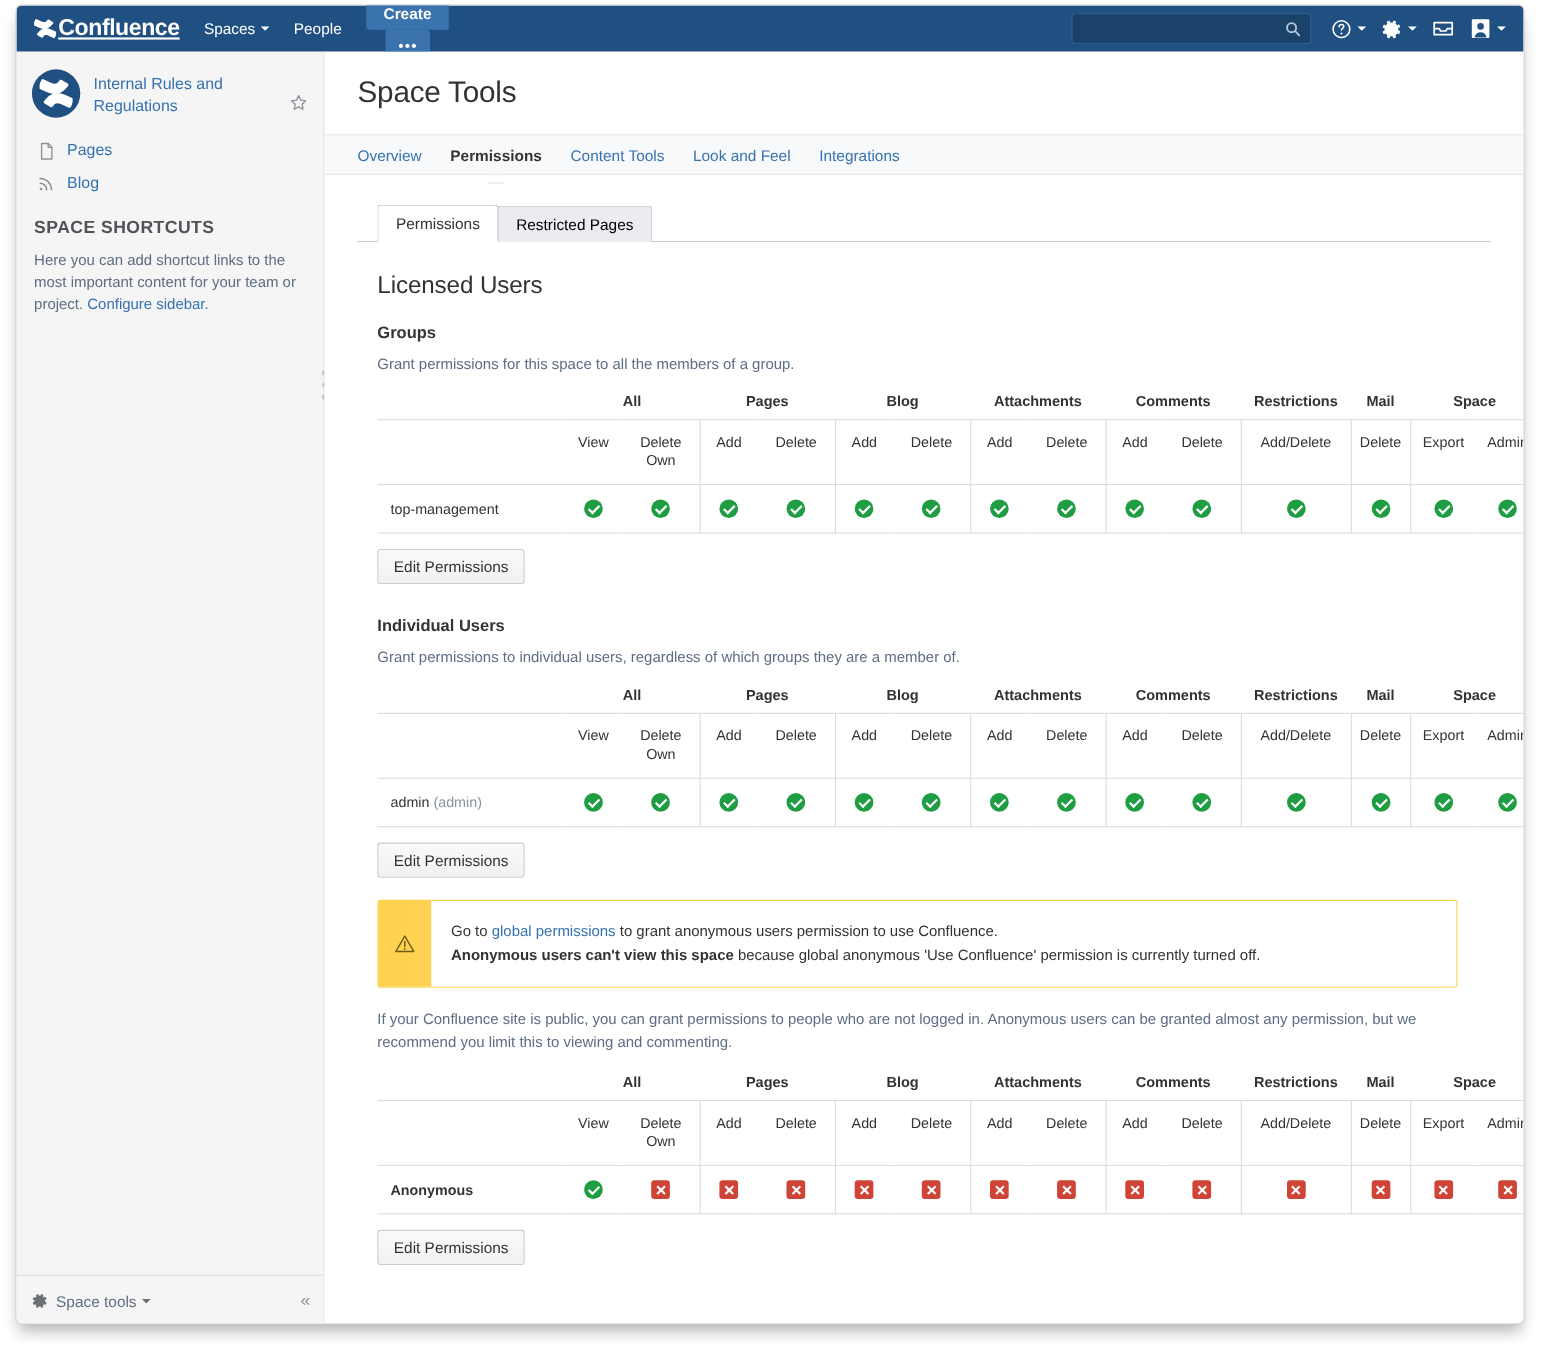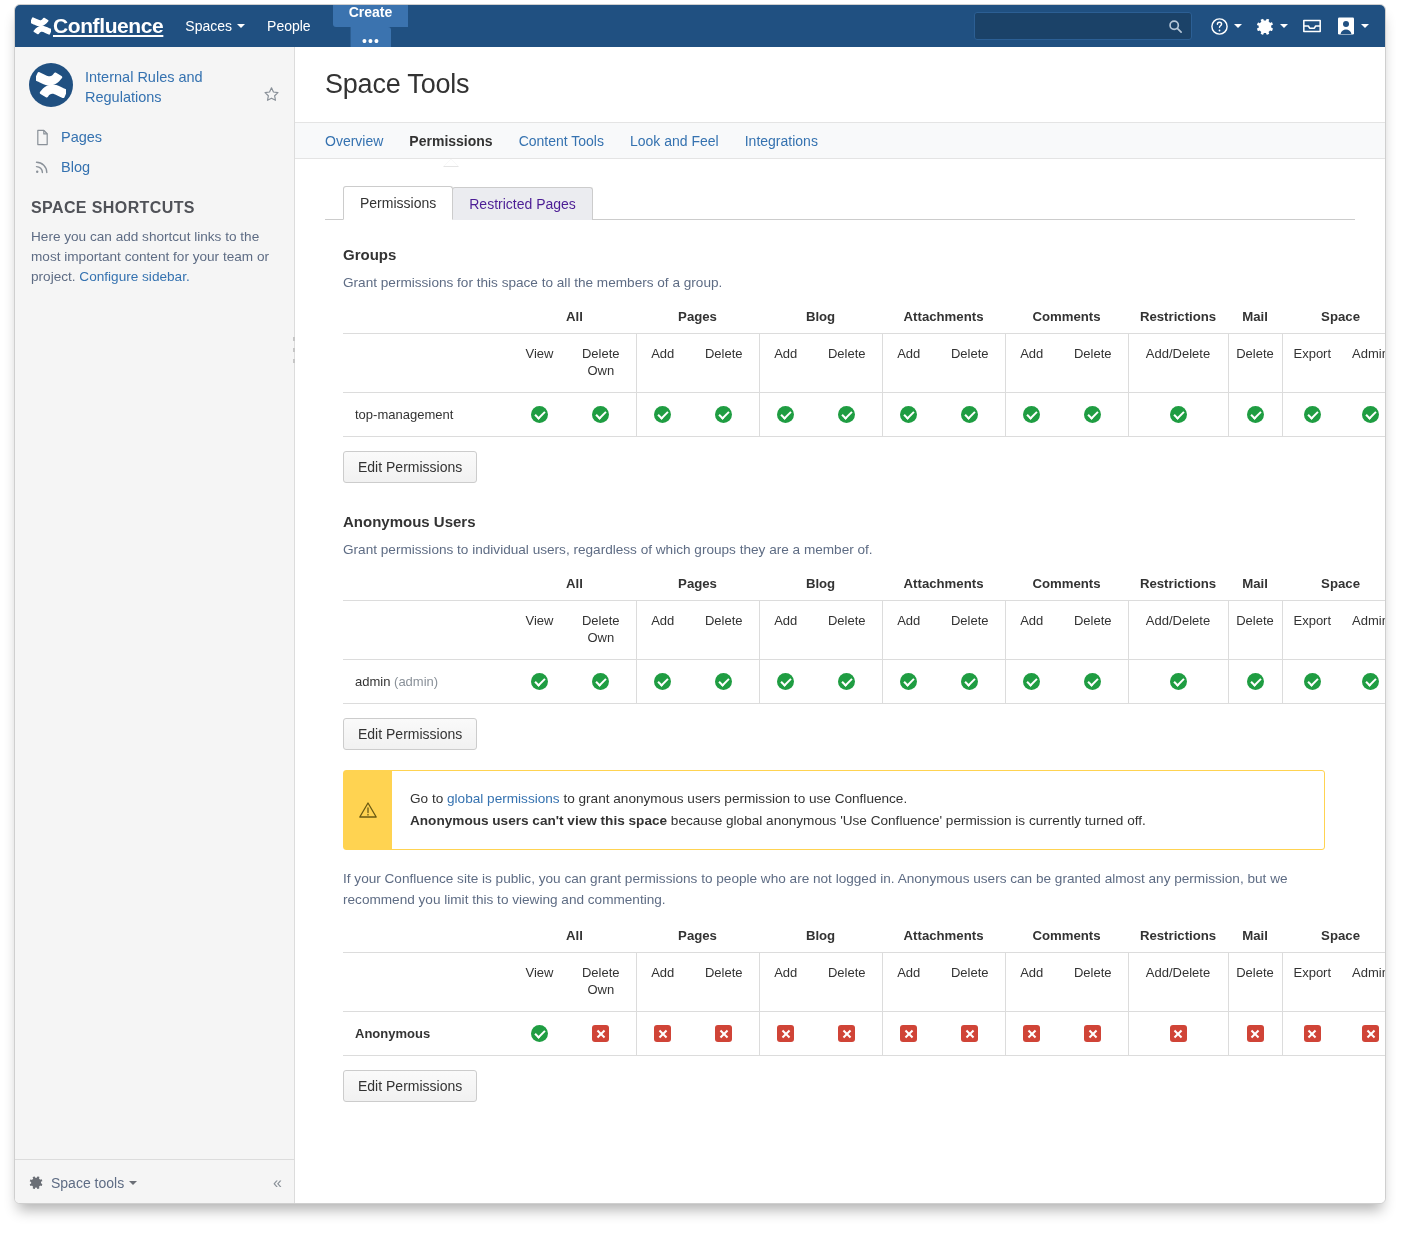--- a/index.html
+++ b/index.html
@@ -304,21 +304,21 @@
     border-bottom: 1px solid #ccc;
     margin-bottom: 26px;
     padding-left: 18px;
   }
   .subtab {
     font-size: 14px;
     padding: 8px 16px 8px 16px;
     border: 1px solid #ccc;
     border-bottom: none;
     background: #ebecf0;
-    color: #4c1d95;
+    color: #000000;
     text-decoration: none;
     border-radius: 3px 3px 0 0;
     position: relative;
     top: 1px;
     margin-right: -1px;
   }
   .subtab.active {
     background: #ffffff;
     color: #333;
     border-bottom: 1px solid #ffffff;
@@ -632,20 +632,21 @@
       </div>
 
       <div class="content">
 
         <div class="subtabs">
           <a class="subtab active" href="#">Permissions</a>
           <a class="subtab" href="#">Restricted Pages</a>
         </div>
 
         
+        <h2 class="sect">Licensed Users</h2>
 
         <h3 class="sub">Groups</h3>
         <p class="helper">Grant permissions for this space to all the members of a group.</p>
 
         <table class="perm-table">
           <colgroup>
             <col style="width:170px">
                 <col style="width:53px">
                 <col style="width:70px">
             <col style="width:53px">
@@ -705,21 +706,21 @@
             <td class="br"><span class="tick"></span></td>
             <td class="br"><span class="tick"></span></td>
             <td><span class="tick"></span></td>
             <td><span class="tick"></span></td>
           </tr>
         </tbody>
             </table>
         <button class="btn-edit">Edit Permissions</button>
 
         
-        <h3 class="sub" style="margin-top:30px">Anonymous Users</h3>
+        <h3 class="sub" style="margin-top:30px">Individual Users</h3>
         <p class="helper">Grant permissions to individual users, regardless of which groups they are a member of.</p>
 
         <table class="perm-table">
           <colgroup>
             <col style="width:170px">
                 <col style="width:53px">
                 <col style="width:70px">
             <col style="width:53px">
                 <col style="width:70px">
             <col style="width:53px">

